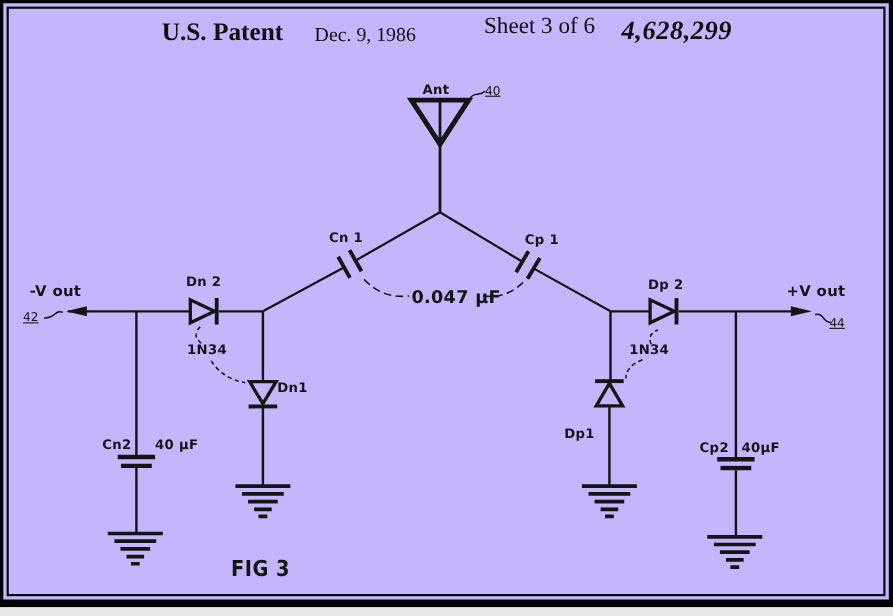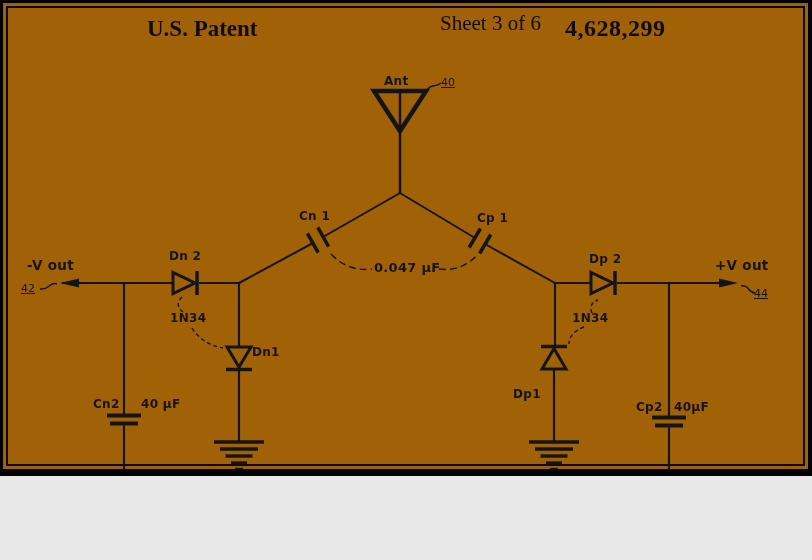--- a/index.html
+++ b/index.html
@@ -1,43 +1,43 @@
 <!DOCTYPE html>
 <html><head>
 <meta charset="utf-8">
 <style>
   html,body { margin:0; padding:0; background:#e8e8e8; }
   .page {
-    position:relative; width:812px; height:476px; box-sizing:border-box;
-    background:#a16207; border-style:solid; border-color:#000;
+    position:relative; width:812px; height:552px; box-sizing:border-box;
+    background:#c4b5fd; border-style:solid; border-color:#000;
     border-width:3px 4px 7px 3px; overflow:hidden;
     font-family:"DejaVu Sans", sans-serif;
   }
   .inner-frame {
     position:absolute; inset:3px; border:2px solid #0a0a0a; pointer-events:none;
   }
   .circuit-svg { position:absolute; left:0; top:0; }
   .lbl {
     position:absolute; color:#141414; font-weight:bold; white-space:nowrap;
     font-size:12px; letter-spacing:0.3px;
   }
   .ref { font-weight:normal; font-size:11px; letter-spacing:0;text-decoration:underline; }
   .hdr { position:absolute; color:#0d0d0d; white-space:nowrap;
          font-family:"Liberation Serif", "DejaVu Serif", serif; }
   .hdr-title  { left:144px; top:13px;  font-size:23px; font-weight:bold; }
   .hdr-date   { left:283px; top:18px;  font-size:18px; }
   .hdr-sheet  { left:437px; top:8px;  font-size:21px; }
-  .hdr-patno  { left:562px; top:12px;  font-size:24px; font-weight:bold; letter-spacing:0.5px; }
+  .hdr-patno  { left:562px; top:12px;  font-size:24px; font-weight:bold; letter-spacing:0.5px;font-style:italic; }
   .fig-caption { left:207px; top:502px; font-size:20px; letter-spacing:0.5px;
                  transform:scaleX(0.88); transform-origin:left center; }
   .l-ant    { left:381px; top:71px; }
   .l-ref40  { left:438px; top:73px; }
   .l-cn1    { left:296px; top:206px; }
   .l-cp1    { left:474px; top:208px; }
-  .l-capval { left:371px; top:257px; font-size:13px; }
+  .l-capval { left:371px; top:257px; font-size:16px; }
   .l-dn2    { left:166px; top:246px; }
   .l-dp2    { left:586px; top:249px; }
   .l-dn1    { left:249px; top:342px; }
   .l-dp1    { left:510px; top:344px;margin-top:40px; }
   .l-1n34L  { left:167px; top:308px; }
   .l-1n34R  { left:569px; top:308px; }
   .l-voutN  { left:24px;  top:254px; font-size:13.5px;text-align:right; }
   .l-voutP  { left:712px; top:254px; font-size:13.5px; }
   .l-ref42  { left:18px;  top:279px;text-align:right; }
   .l-ref44  { left:751px; top:284px; }
@@ -46,20 +46,21 @@
   .l-cp2    { left:633px; top:397px; }
   .l-cp2v   { left:671px; top:397px; }
 </style>
 </head>
 <body>
 
 <div class="page">
   <div class="inner-frame"></div>
 
   <span class="hdr hdr-title">U.S. Patent</span>
+  <span class="hdr hdr-date">Dec. 9, 1986</span>
   <span class="hdr hdr-sheet">Sheet 3 of 6</span>
   <span class="hdr hdr-patno">4,628,299</span>
 
   <svg class="circuit-svg" width="812" height="560" viewBox="0 0 812 560" stroke="#141414" fill="none" stroke-linecap="butt">
 
     <g>
       <polygon points="371,88 423,88 397,128" stroke-width="4.5"></polygon>
       <line x1="397" y1="89" x2="397" y2="190" stroke-width="2.5"></line>
     </g>
 

